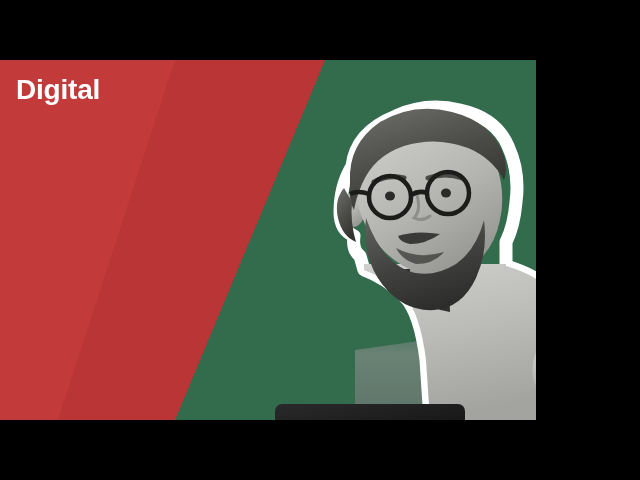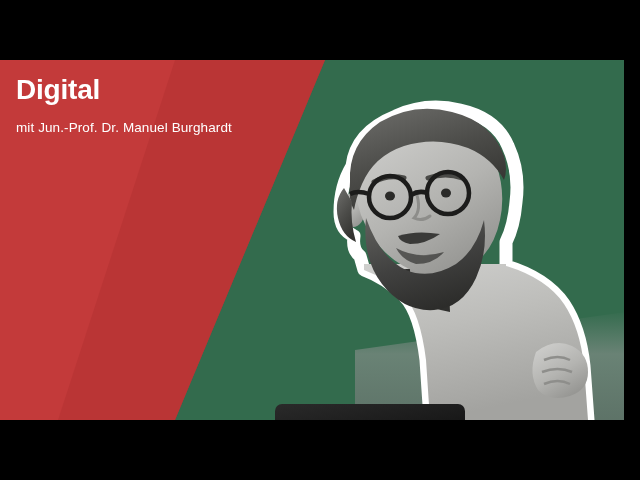--- a/index.html
+++ b/index.html
@@ -7,21 +7,21 @@
        font-family:"Liberation Sans", sans-serif;}
 
   #frame{position:relative;width:640px;height:480px;background:#000;overflow:hidden;}
 
   
   .bar{position:absolute;left:0;width:640px;height:60px;background:#000;z-index:60;}
   .bar.top{top:0;}
   .bar.bottom{top:420px;height:60px;}
 
   
-  #video{position:absolute;left:0;top:60px;width:624px;height:360px;overflow:hidden;
+  #video{position:absolute;left:0;top:60px;width:536px;height:360px;overflow:hidden;
          background:#336b4d;}
 
   
   #red-panel{position:absolute;inset:0;background:#c33a3a;
     clip-path:polygon(0 0, 325px 0, 175px 360px, 0 360px);}
 
   
   #red-shade{position:absolute;inset:0;background:#b33232;opacity:.55;
     clip-path:polygon(175px 0, 325px 0, 175px 360px, 58px 360px);}
 
@@ -149,19 +149,18 @@
 
     <div id="laptop">
       <div class="lid"></div>
 
     </div>
 
     <div id="text-block">
       <div id="title">
         <span class="tl">Digital</span>
       </div>
-      <div id="subtitle">mit Jun.-Prof. Dr. Manuel Burghardt</div>
     </div>
 
   </div>
 
   <div class="bar bottom"></div>
 </div>
 
 </body></html>

